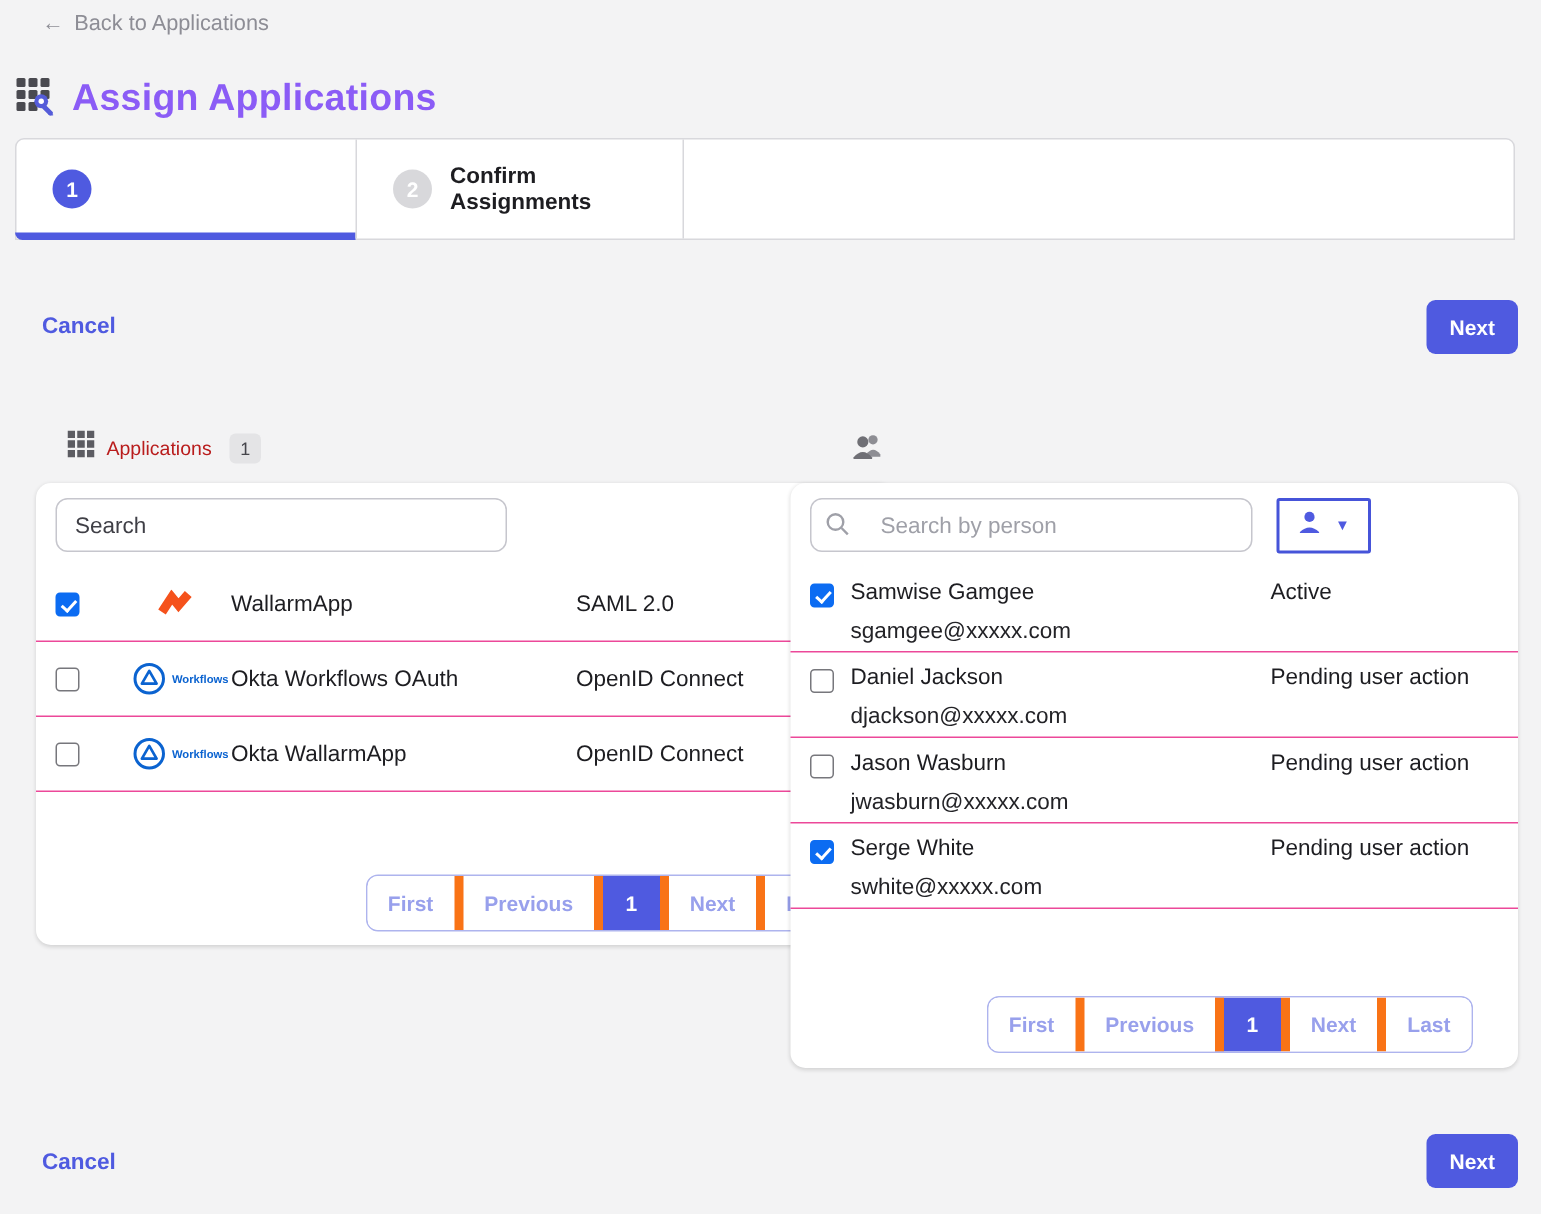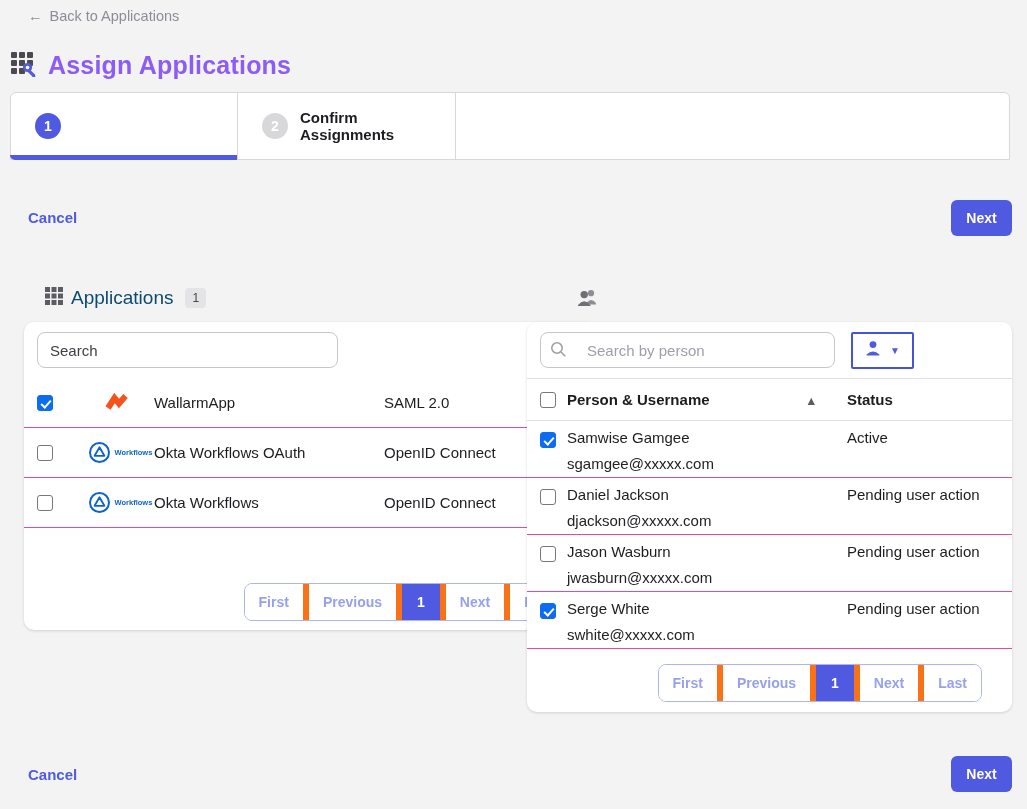--- a/index.html
+++ b/index.html
@@ -42,21 +42,21 @@
   .next-btn { width:61px; height:36px; background:#4f5ae0; color:#fff; border:none;
               border-radius:6px; font-size:14px; font-weight:700; cursor:pointer;
               font-family:"Liberation Sans", sans-serif; }
   .next-top { top:200px; right:15px; }
   .next-bottom { top:756px; right:15px; }
 
   
   .section-header { top:287px; display:flex; align-items:center; gap:8px; }
   .section-header.apps { left:45px; }
   .section-header.people { left:558px;flex-direction:column; }
-  .section-title { font-size:19px; color:#0c4a6e; }
+  .section-title { font-size:13px; color:#b91c1c; }
   .count-badge { background:#e4e4e6; color:#45454b; font-size:12px; border-radius:4px;
                  padding:3px 7px; margin-left:4px; }
 
   
   .panel { background:#fff; border-radius:10px; box-shadow:0 1px 3px rgba(0,0,0,.14); }
   .panel-apps { top:322px; left:24px; width:571px; height:308px; }
   .panel-people { top:322px; left:527px; width:485px; height:390px; }
 
   .search-row { height:56px; display:flex; align-items:center; padding:0 13px; gap:6px; }
   .search-input { height:36px; border:1px solid #c6c6cd; border-radius:8px; padding:0 12px;
@@ -231,21 +231,21 @@
 
   <div class="trow app-row">
     <span class="checkbox"></span>
     <span class="app-logo-cell">
       <svg width="23" height="23" viewBox="0 0 23 23">
         <circle cx="11.5" cy="11.5" r="9.5" fill="none" stroke="#0b63d0" stroke-width="2"></circle>
         <path d="M11.5 6.2 L16.4 14.8 L6.6 14.8 Z" fill="none" stroke="#0b63d0" stroke-width="1.8" stroke-linejoin="round"></path>
       </svg>
       <span class="workflows-text">Workflows</span>
     </span>
-    <span class="app-name">Okta Workflows</span>
+    <span class="app-name">Okta WallarmApp</span>
     <span class="app-signon">OpenID Connect</span>
   </div>
 
   <div class="pagination pag-apps">
     <div class="page-btn">First</div>
     <div class="page-btn">Previous</div>
     <div class="page-btn active">1</div>
     <div class="page-btn">Next</div>
     <div class="page-btn">Last</div>
   </div>
@@ -266,26 +266,20 @@
       <span>
         <svg width="16" height="16" viewBox="0 0 16 16" fill="#4f5ae0">
           <circle cx="8" cy="4.6" r="3.4"></circle>
             <path d="M1.6 14.6 Q8 8.6 14.4 14.6 L14.4 15.4 L1.6 15.4 Z"></path>
         </svg>
       </span>
       <span class="caret">▼</span>
     </div>
   </div>
 
-  <div class="thead people-thead">
-    <span class="checkbox" style="top:13px"></span>
-    <span class="col-name">Person &amp; Username</span>
-    <span class="sort-arrow">▴</span>
-    <span class="col-status">Status</span>
-  </div>
 
   <div class="trow person-row">
     <span class="checkbox checked"></span>
     <span class="person-name">Samwise Gamgee</span>
     <span class="person-email">sgamgee@xxxxx.com</span>
     <span class="person-status">Active</span>
   </div>
 
   <div class="trow person-row">
     <span class="checkbox"></span>

